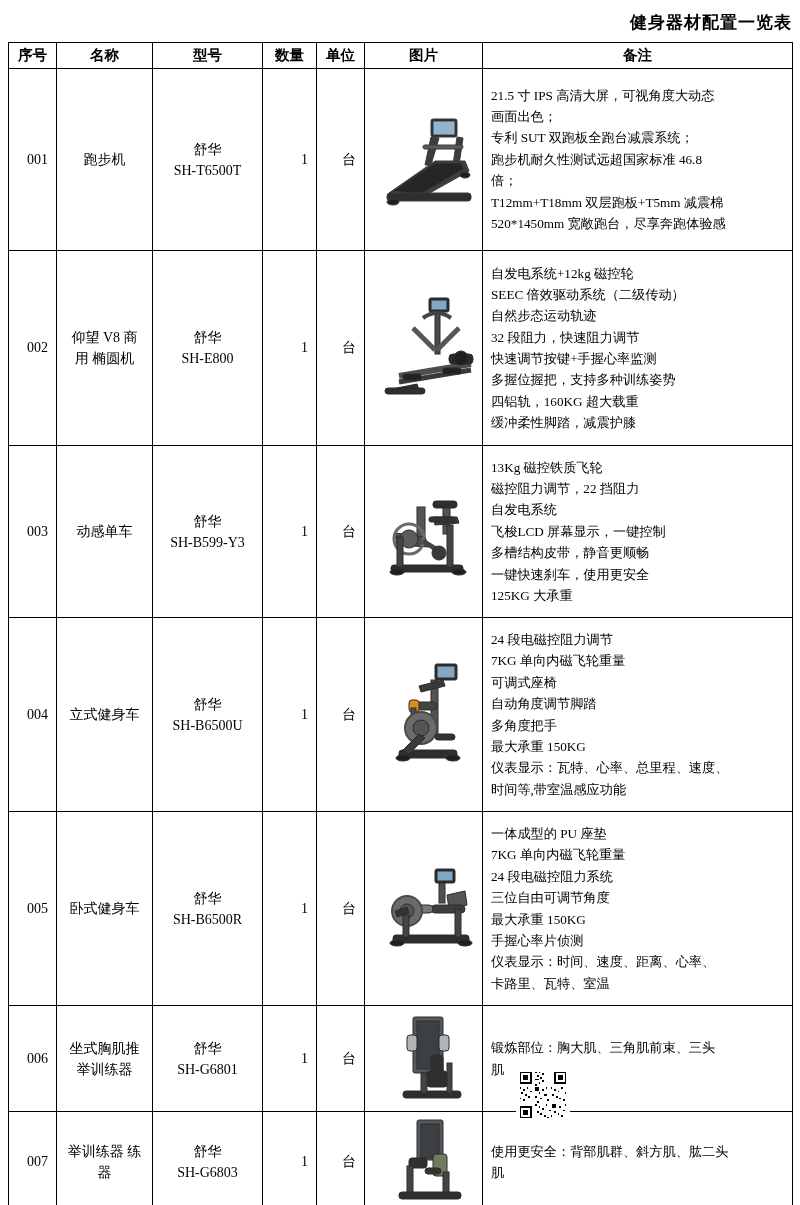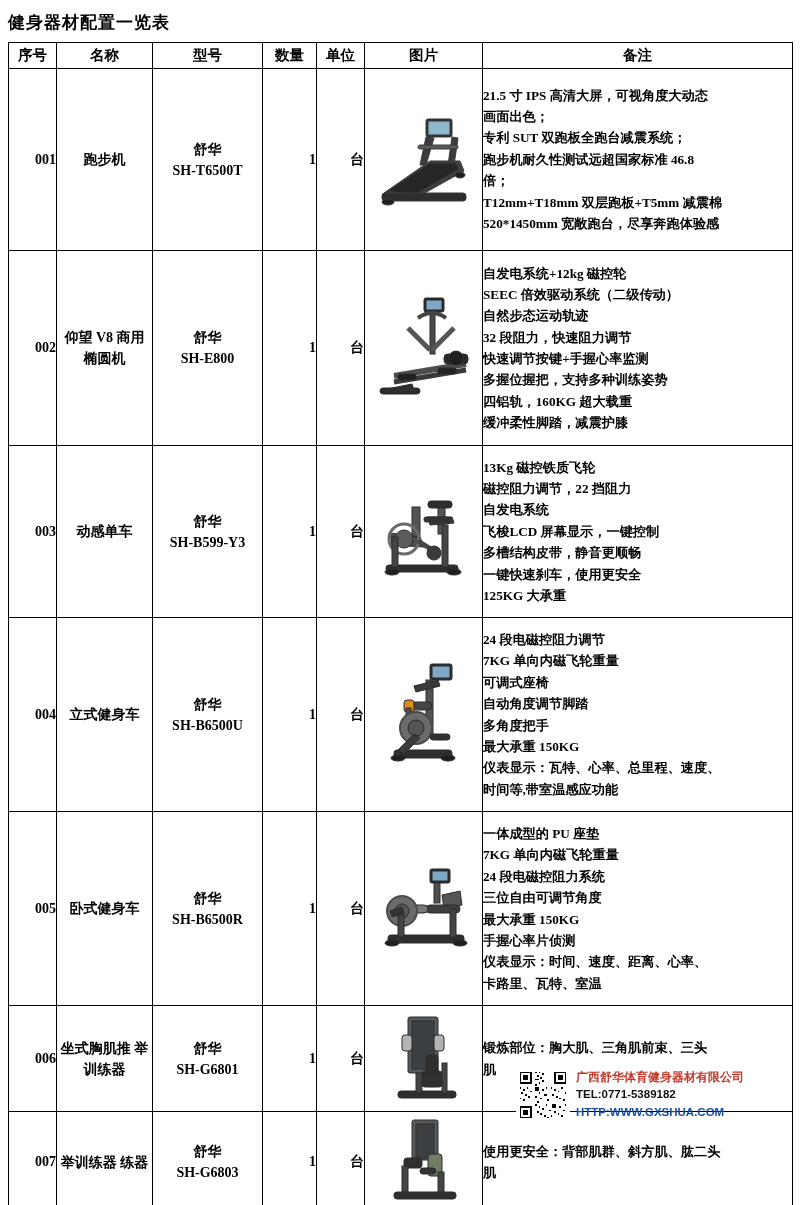--- a/index.html
+++ b/index.html
@@ -15,36 +15,35 @@
     position: relative;
     overflow: hidden;
   }
   .page {
     width: 800px;
     height: 1205px;
     padding: 6px 8px 0 8px;
     position: relative;
   }
   .doc-title {
-    text-align: left;
+    text-align: right;
     font-size: 17px;
     font-weight: bold;
     letter-spacing: 1px;
     padding: 5px 0 8px 0;
   }
   table.spec {
     width: 784px;
     border-collapse: collapse;
     table-layout: fixed;
   }
   table.spec th, table.spec td {
     border: 1px solid #000;
     vertical-align: middle;
-    padding: 2px 0;
-    font-weight: bold;
+    padding: 2px 8px;
   }
   table.spec thead th {
     text-align: center;
     font-weight: bold;
     font-size: 14.5px;
     height: 26px;
     padding: 2px 2px;
   }
   .col-no    { width: 48px; }
   .col-name  { width: 96px; }
@@ -470,20 +469,15 @@
         <rect x="20" y="20" width="2" height="2"></rect>
           <rect x="24" y="21" width="1" height="1"></rect>
           <rect x="26" y="23" width="1" height="1"></rect>
         <rect x="21" y="24" width="1" height="1"></rect>
           <rect x="23" y="25" width="1" height="1"></rect>
           <rect x="25" y="26" width="1" height="1"></rect>
         <rect x="27" y="20" width="1" height="1"></rect>
           <rect x="19" y="26" width="1" height="1"></rect>
       </g>
     </svg>
-    <div class="stamp-text">
-      <span class="s1">广西舒华体育健身器材有限公司</span>
-      <span class="s2">TEL:0771-5389182</span>
-      <span class="s3">HTTP:WWW.GXSHUA.COM</span>
-    </div>
   </div>
 
 </div>
 
 </body></html>

